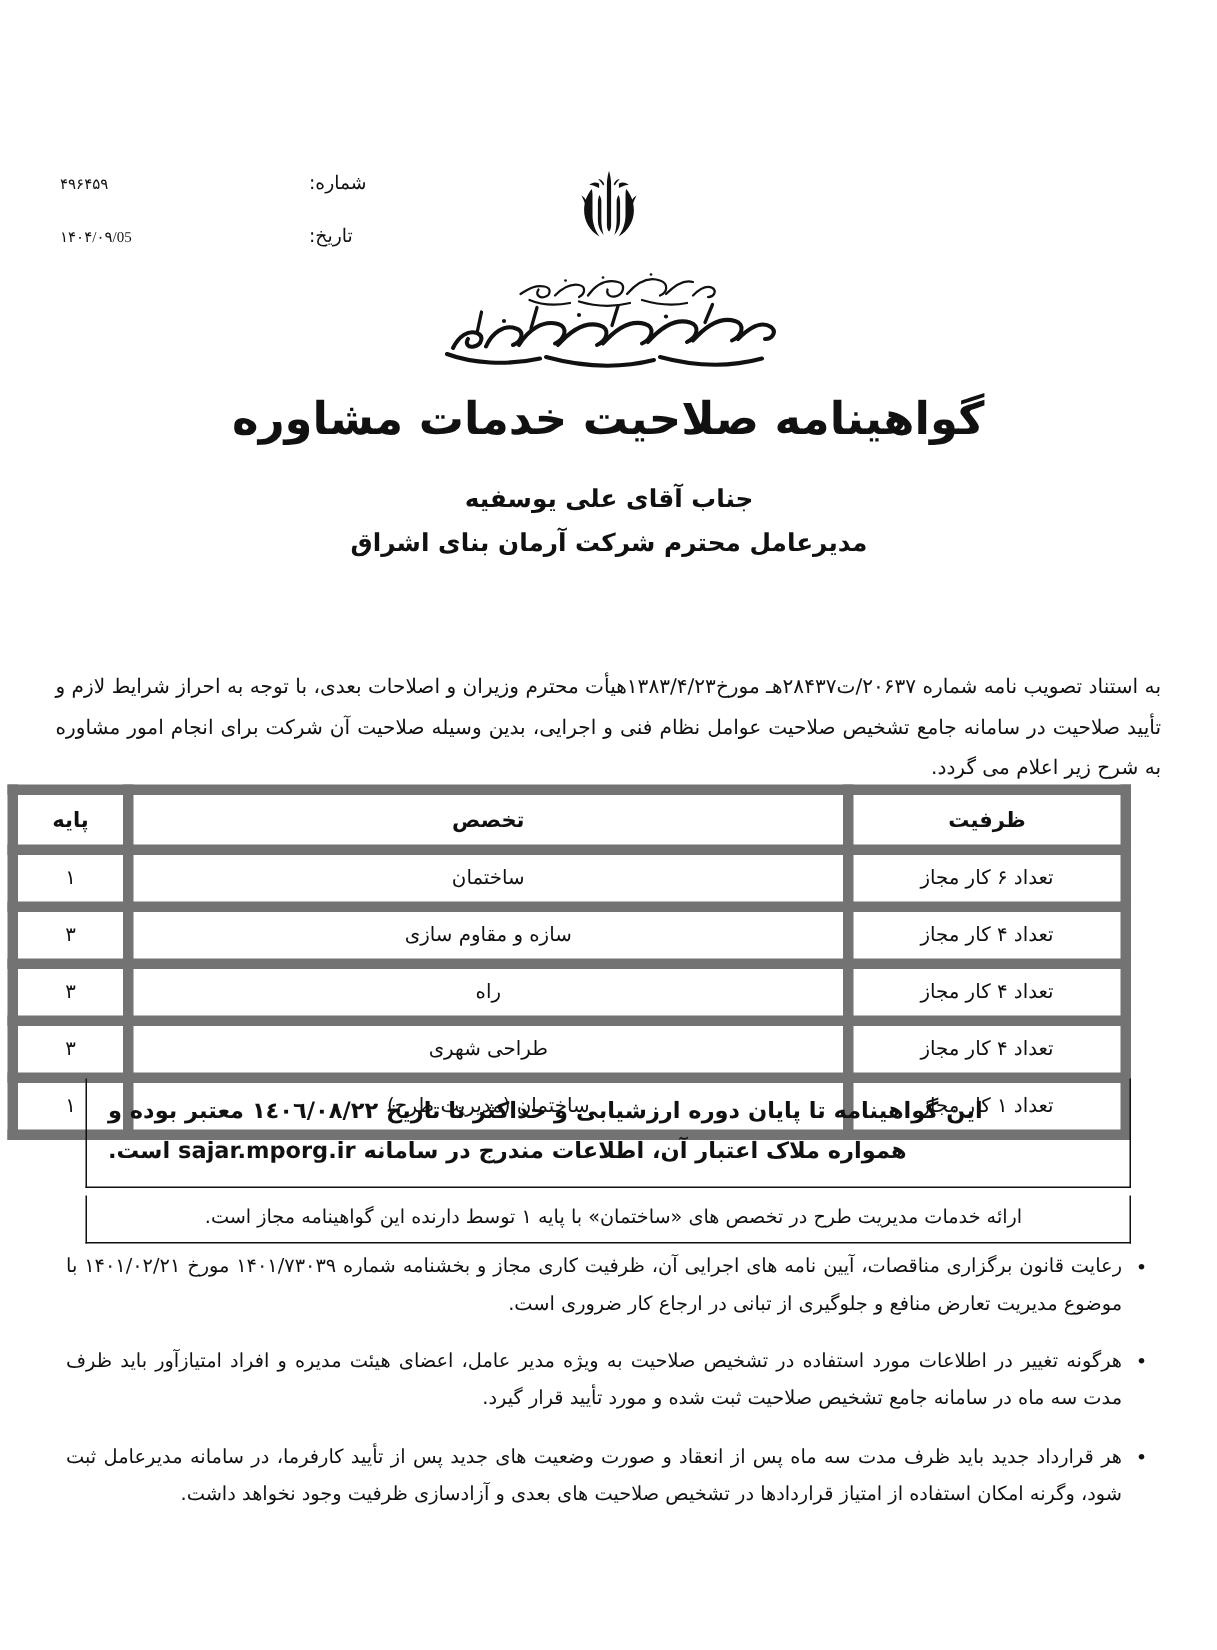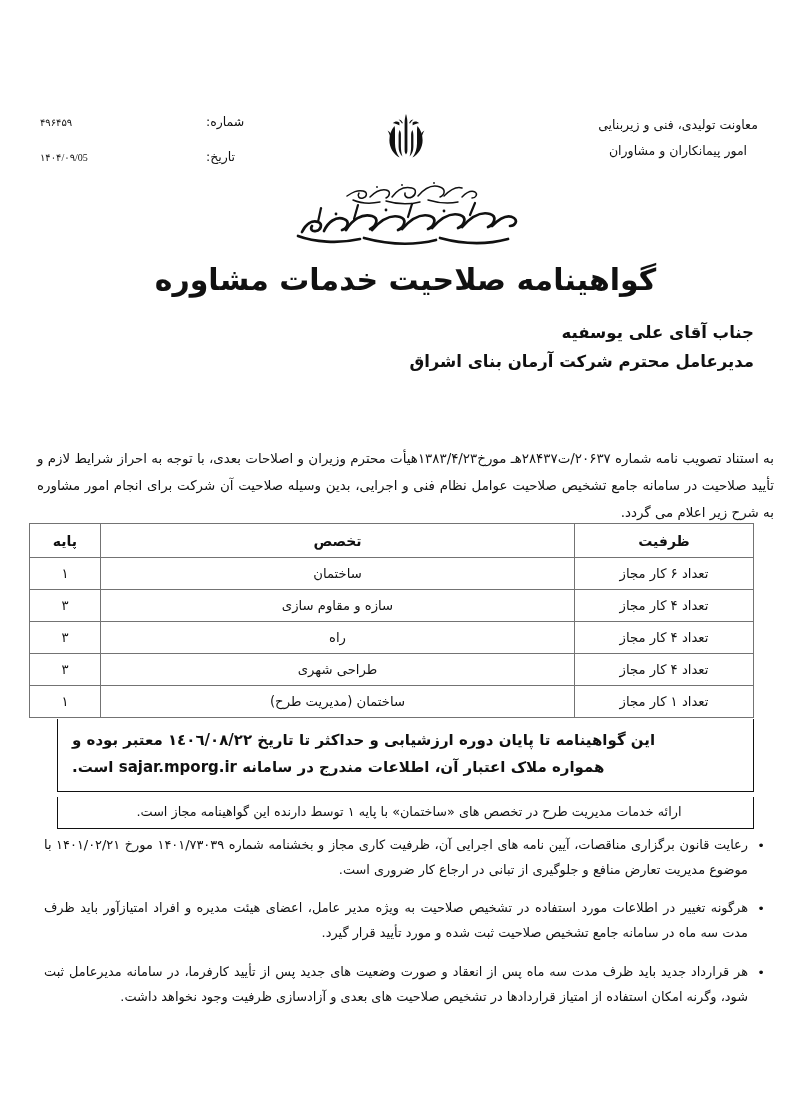--- a/index.html
+++ b/index.html
@@ -92,20 +92,21 @@
     font-weight: bold;
     letter-spacing: 0px;
   }
 
   
   .addressee {
     position: absolute;
     top: 318px;
     right: 57px;
     width: 696px;
+    text-align: center;
     font-size: 16.5px;
     font-weight: bold;
     line-height: 1.78;
   }
   .addressee .line-id { letter-spacing: 0.5px; }
 
   
   .body-para {
     position: absolute;
     top: 446px;
@@ -120,21 +121,21 @@
   
   .cert-table {
     position: absolute;
     top: 523px;
     right: 57px;
     width: 697px;
     border-collapse: collapse;
     table-layout: fixed;
   }
   .cert-table td, .cert-table th {
-    border: 1px solid #737373;
+    border: 7px solid #737373;
     height: 31px;
     font-size: 13.2px;
     text-align: center;
     vertical-align: middle;
     padding: 0 4px;
   }
   .cert-table th {
     font-weight: bold;
     font-size: 14px;
     height: 33px;
@@ -208,24 +209,20 @@
     padding-left: 10px;
   }
 </style>
 </head>
 <body>
 
 <div class="page">
 
   <div class="header">
 
-    <div class="header-right">
-      <div>معاونت تولیدی، فنی و زیربنایی</div>
-      <div>امور پیمانکاران و مشاوران</div>
-    </div>
 
     <div class="emblem-block">
       <svg class="emblem-svg" width="54" height="62" viewBox="0 0 54 62">
         <g fill="#111111">
           <path d="M27 4 C27 4 25.6 8 25.6 13 L25.6 40 C25.6 42.2 26.2 43.4 27 44.4
                    C27.8 43.4 28.4 42.2 28.4 40 L28.4 13 C28.4 8 27 4 27 4 Z"></path>
           <path d="M15.5 16 C12.2 19.8 10.4 25 10.4 30.2 C10.4 37.6 14.4 44.2 20.6 47.6
                    C17.6 43.6 16 38.6 16 33.4 L16 19.5 C16 18.2 15.8 17 15.5 16 Z"></path>
           <path d="M38.5 16 C38.2 17 38 18.2 38 19.5 L38 33.4 C38 38.6 36.4 43.6 33.4 47.6
                    C39.6 44.2 43.6 37.6 43.6 30.2 C43.6 25 41.8 19.8 38.5 16 Z"></path>

